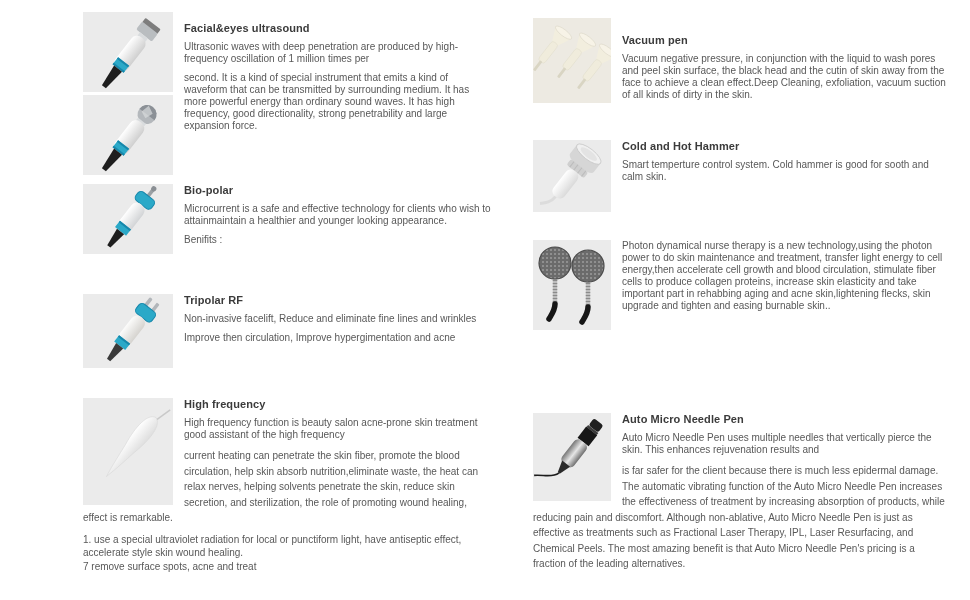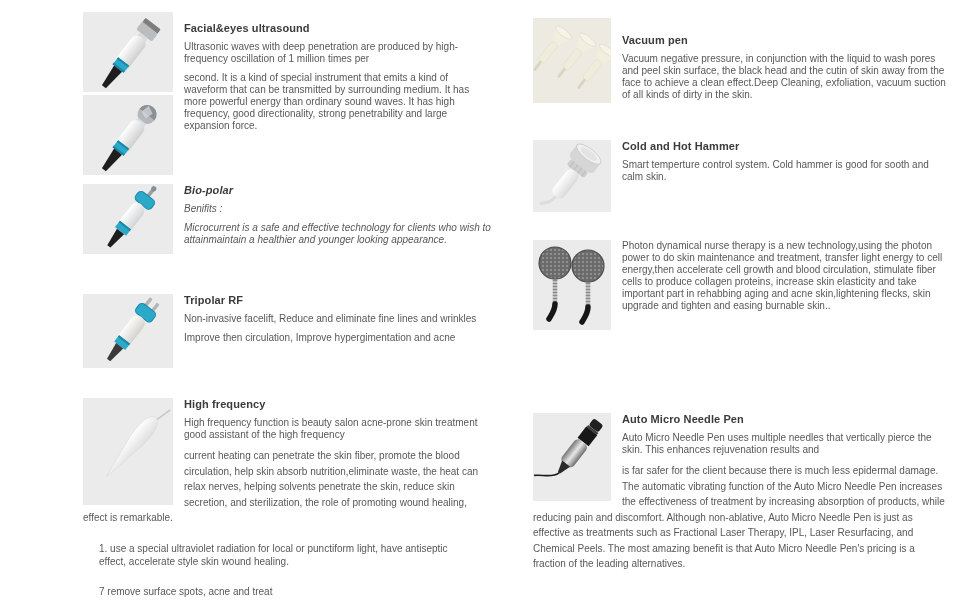--- a/index.html
+++ b/index.html
@@ -11,26 +11,26 @@
   .col{position:absolute;top:0;height:600px;}
   #colL{left:83px;width:410px;}
   #colR{left:533px;width:414px;}
   .sec{position:absolute;left:0;width:100%;}
   .imgs{float:left;margin-right:11px;}
   .tile{background:#ebebeb;margin-bottom:3px;font-size:0;line-height:0;}
   .tile.warm{background:#edeae2;}
   h3{font-size:11px;font-weight:bold;color:#3b3b3b;margin:0 0 7px;letter-spacing:.1px;}
   p{font-size:10px;color:#585858;line-height:12px;margin:0 0 7px;}
   p.lh15{line-height:15.5px;}
-  p.tight{margin:16px;line-height:13.5px;}
+  p.tight{margin:0;line-height:13.5px;}
   .mt10{margin-top:10px;}
   .mt16{margin-top:16px;padding-left:14px;}
   .mt4{}
   
-  #secL1{top:12px;}  #secL2{top:184px;font-style:italic;} #secL3{top:294px;} #secL4{top:398px;}
+  #secL1{top:12px;}  #secL2{top:184px;} #secL3{top:294px;} #secL4{top:398px;}
   #secR1{top:18px;}  #secR2{top:140px;} #secR3{top:240px;} #secR4{top:413px;}
 </style>
 </head>
 <body>
 
 <div class="col" id="colL">
 
   <section class="sec" id="secL1">
     <div class="imgs">
       <div class="tile">
@@ -96,22 +96,22 @@
             <rect x="-10" y="-28" width="20" height="11" rx="4" fill="#2ba9c8" stroke="#1787ab" stroke-width="1"></rect>
             <rect x="-7.5" y="-17" width="15" height="33" rx="7" fill="url(#gB1)"></rect>
             <rect x="-7" y="9" width="14" height="8" fill="#2ba9c8"></rect>
             <rect x="-7" y="9" width="14" height="2" fill="#1787ab"></rect>
             <path d="M-4.5,17 L4.5,17 L2,36 L-2,36 Z" fill="#1e1e1e"></path>
           </g>
         </svg>
       </div>
     </div>
     <h3>Bio-polar</h3>
+    <p>Microcurrent is a safe and effective technology for clients who wish to attainmaintain a healthier and younger looking appearance.</p>
     <p>Benifits :</p>
-    <p>Microcurrent is a safe and effective technology for clients who wish to attainmaintain a healthier and younger looking appearance.</p>
   </section>
 
   <section class="sec" id="secL3">
     <div class="imgs">
       <div class="tile">
         <svg width="90" height="74" viewBox="0 0 90 74">
           <defs>
               <linearGradient id="gT1" x1="0" y1="0" x2="1" y2="0">
             <stop offset="0" stop-color="#fcfcfb"></stop>
                 <stop offset="1" stop-color="#d5d3cf"></stop>

